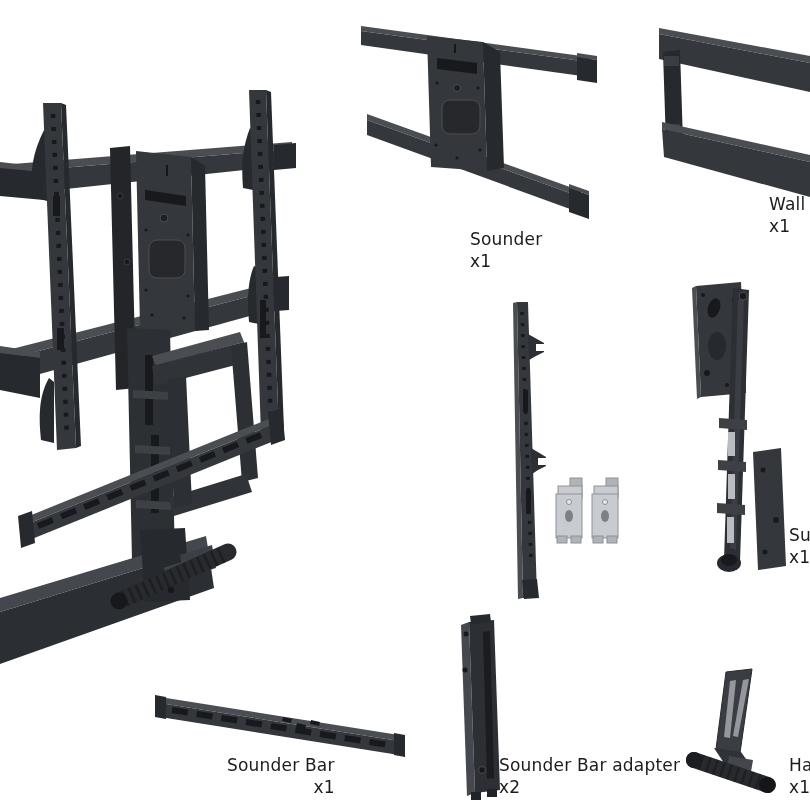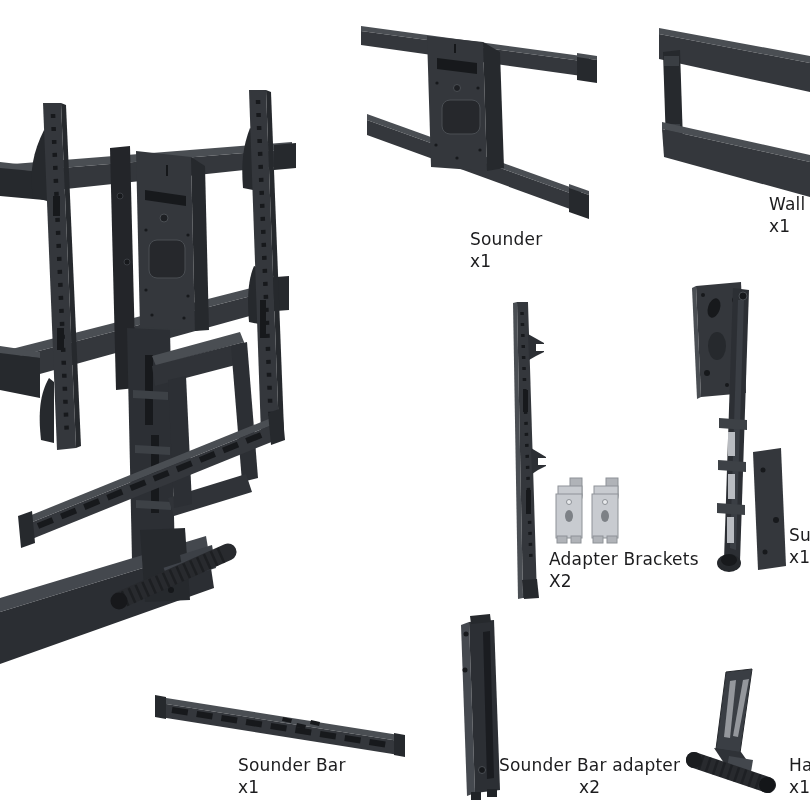--- a/index.html
+++ b/index.html
@@ -236,36 +236,32 @@
   <div class="part-label" style="left:470px;top:228px;">
     <span>Sounder</span>
     <span>x1</span>
   </div>
 
   <div class="part-label" style="left:769px;top:193px;">
     <span>Wall</span>
     <span>x1</span>
   </div>
 
-  <div class="part-label" style="left:549px;top:548px;">
-    <span>Adapter Brackets</span>
-    <span>X2</span>
-  </div>
 
   <div class="part-label" style="left:789px;top:484px;margin-top:40px;">
     <span>Su</span>
     <span>x1</span>
   </div>
 
-  <div class="part-label" style="left:238px;top:754px;">
+  <div class="part-label" style="left:227px;top:754px;text-align:right;">
     <span>Sounder Bar</span>
     <span>x1</span>
   </div>
 
-  <div class="part-label" style="left:499px;top:754px;text-align:center;">
+  <div class="part-label" style="left:499px;top:754px;">
     <span>Sounder Bar adapter</span>
     <span>x2</span>
   </div>
 
   <div class="part-label" style="left:789px;top:754px;">
     <span>Ha</span>
     <span>x1</span>
   </div>
 
 </div>

